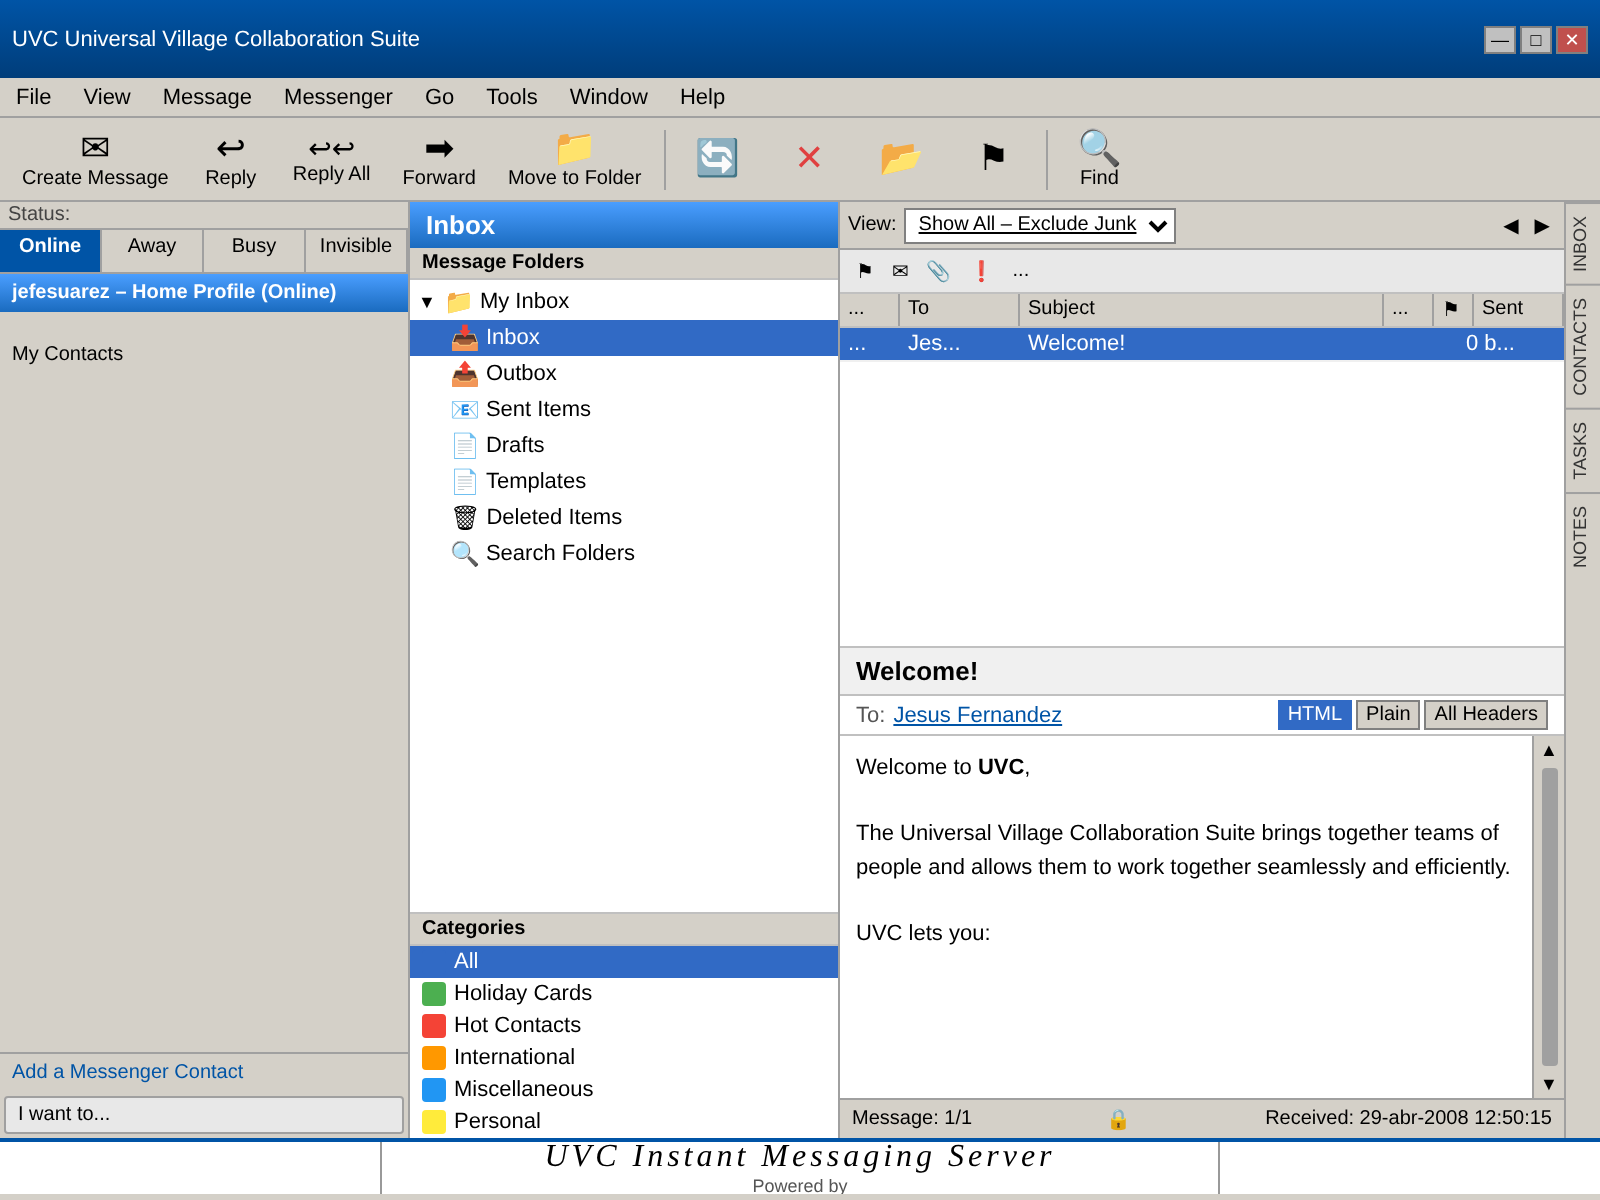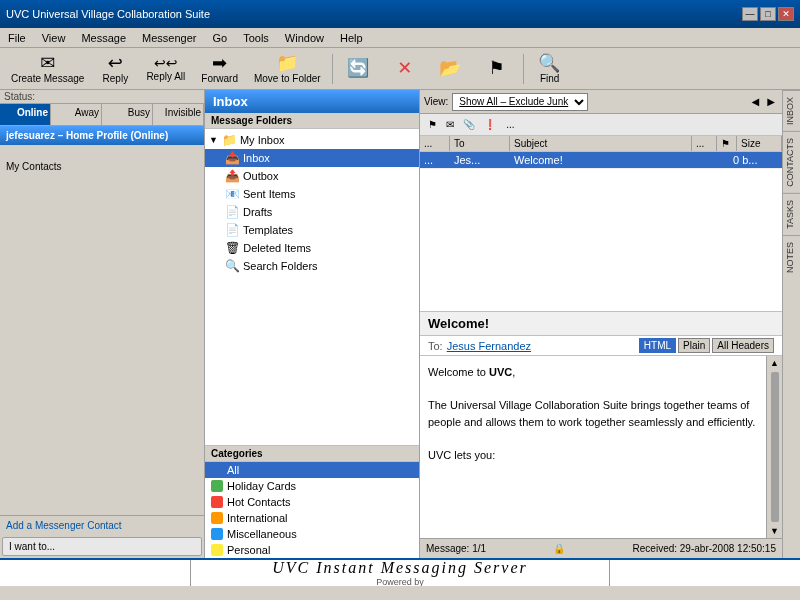--- a/index.html
+++ b/index.html
@@ -1,19 +1,19 @@
 <!DOCTYPE html>
 <html><head>
   <meta charset="utf-8">
   <style>
     * { box-sizing: border-box; margin: 0; padding: 0; }
     body { font-family: 'Segoe UI', Tahoma, Geneva, Verdana, sans-serif; font-size: 11px; background: #d4d0c8; width: 800px; height: 600px; overflow: hidden; }
 
     
-    #title-bar { background: linear-gradient(to bottom, #0054a6, #003d7a); color: white; padding: 3px 6px; display: flex; justify-content: space-between; align-items: center; height: 28px; }
+    #title-bar { background: linear-gradient(to bottom, #0054a6, #003d7a); color: white; padding: 3px 6px; display: flex; justify-content: space-between; align-items: center; height: 39px; }
     #title-bar-controls { display: flex; gap: 2px; }
     .title-btn { width: 16px; height: 14px; background: #c0c0c0; border: 1px solid #808080; font-size: 9px; display: flex; align-items: center; justify-content: center; cursor: pointer; color: black; }
     .title-btn.close { background: #c0504d; color: white; }
 
     
     #menu-bar { background: #d4d0c8; border-bottom: 1px solid #a0a0a0; padding: 2px 4px; display: flex; gap: 8px; height: 20px; align-items: center; }
     .menu-item { font-size: 11px; cursor: pointer; padding: 1px 4px; color: #000; }
 
     
     #toolbar { background: #d4d0c8; border-bottom: 1px solid #a0a0a0; padding: 2px 4px; display: flex; align-items: center; gap: 2px; height: 42px; }
@@ -22,21 +22,21 @@
     .toolbar-separator { width: 1px; background: #a0a0a0; height: 30px; margin: 0 2px; }
 
     
     #main { display: flex; height: calc(600px - 22px - 20px - 42px - 18px - 28px); }
 
     
     #left-panel { width: 205px; background: #d4d0c8; border-right: 1px solid #a0a0a0; display: flex; flex-direction: column; }
 
     
     #status-tabs { display: flex; height: 22px; border-bottom: 1px solid #a0a0a0; }
-    .status-tab { flex: 1; text-align: right; font-size: 10px; padding: 3px 2px; cursor: pointer; border-right: 1px solid #a0a0a0; background: #d4d0c8; }
+    .status-tab { flex: 1; text-align: center; font-size: 10px; padding: 3px 2px; cursor: pointer; border-right: 1px solid #a0a0a0; background: #d4d0c8; }
     .status-tab.active { background: #0054a6; color: white; font-weight: bold; }
 
     #user-profile { background: linear-gradient(to bottom, #4a9eff, #1a6bbf); color: white; padding: 4px 6px; font-size: 10px; font-weight: bold; }
     #my-contacts { padding: 16px 6px; font-size: 10px; color: #000; flex: 1; }
     #add-contact { padding: 4px 6px; font-size: 10px; color: #0054a6; cursor: pointer; border-top: 1px solid #a0a0a0; }
     #i-want-to { padding: 3px 6px; background: #e8e8e8; border: 1px solid #a0a0a0; margin: 2px; border-radius: 2px; font-size: 10px; cursor: pointer; }
 
     
     #center-panel { width: 215px; background: white; border-right: 1px solid #a0a0a0; display: flex; flex-direction: column; }
     #inbox-header { background: linear-gradient(to bottom, #4a9eff, #1a6bbf); color: white; padding: 4px 8px; font-size: 13px; font-weight: bold; }
@@ -277,21 +277,21 @@
       <span class="email-tool-btn">❗</span>
       <span class="email-tool-btn">...</span>
     </div>
 
     <div class="col-header">
       <div class="col-h" style="width:30px;">...</div>
       <div class="col-h" style="width:60px;">To</div>
       <div class="col-h" style="flex:1;">Subject</div>
       <div class="col-h" style="width:25px;">...</div>
       <div class="col-h" style="width:20px;">⚑</div>
-      <div class="col-h" style="width:45px;">Size</div>
+      <div class="col-h" style="width:45px;">Sent</div>
     </div>
 
     <div id="email-list">
       <div class="email-row selected">
         <div class="email-col" style="width:30px;">...</div>
         <div class="email-col" style="width:60px;">Jes...</div>
         <div class="email-col" style="flex:1;">Welcome!</div>
         <div class="email-col" style="width:25px;"></div>
         <div class="email-col" style="width:20px;"></div>
         <div class="email-col" style="width:45px;">0 b...</div>

